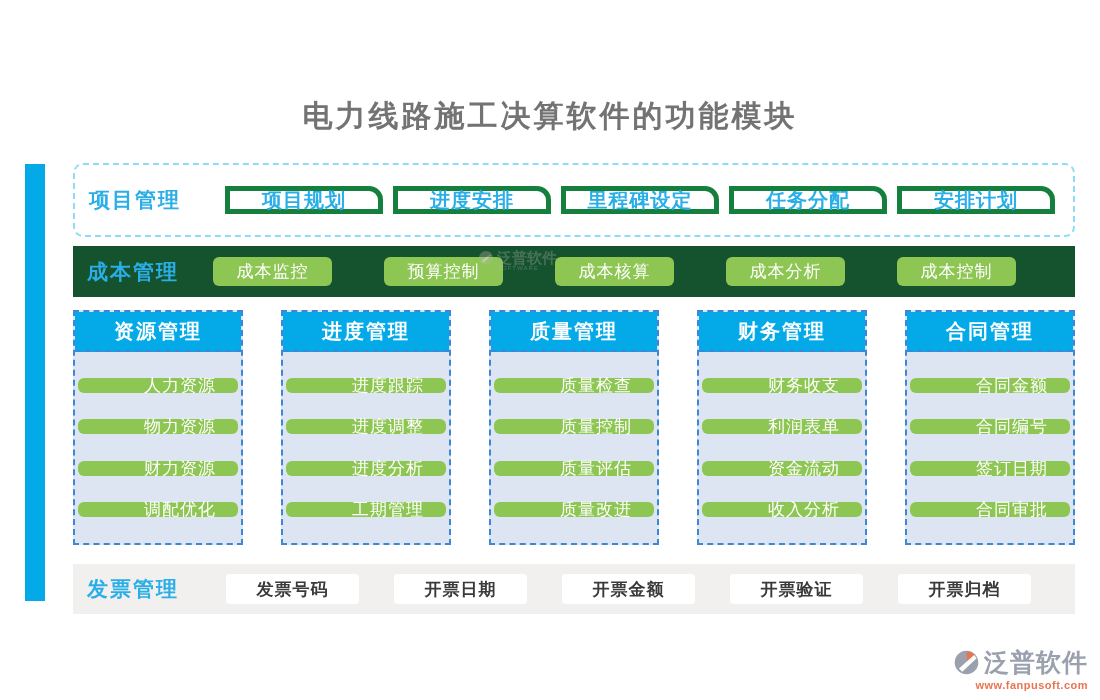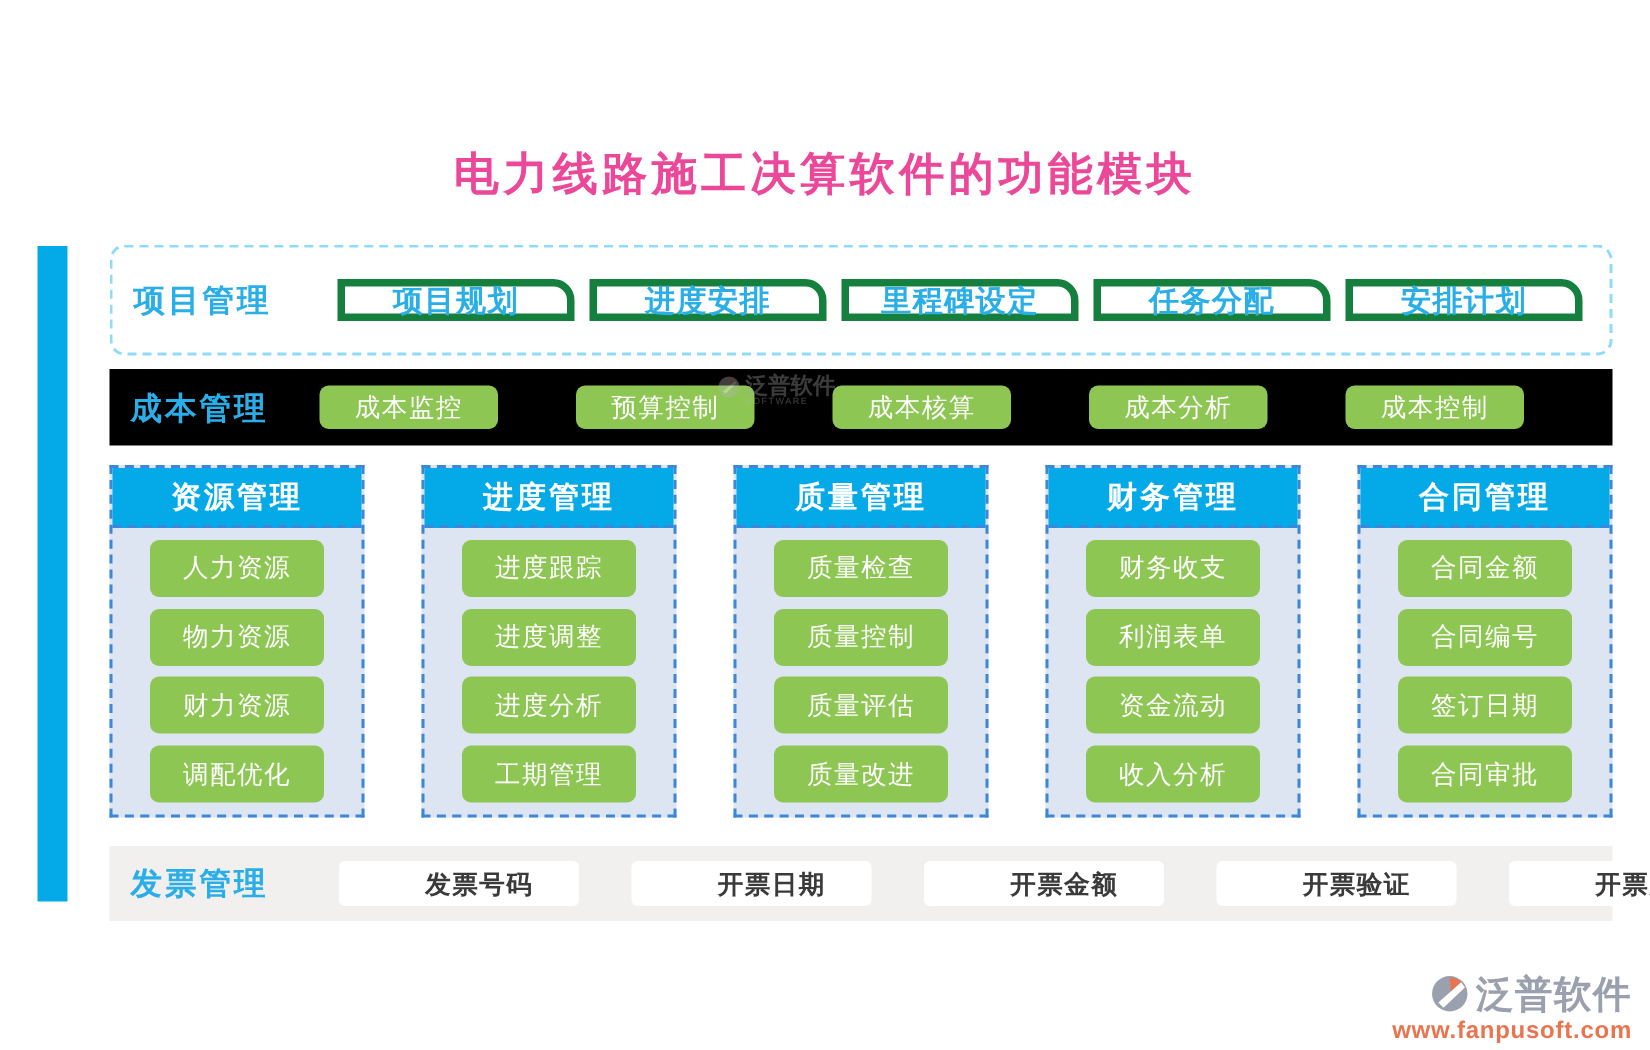--- a/index.html
+++ b/index.html
@@ -3,21 +3,21 @@
 <meta charset="utf-8">
 <style>
   html, body { margin: 0; padding: 0; background: #ffffff; }
   .canvas {
     position: relative; width: 1100px; height: 700px; background: #ffffff;
     font-family: "Liberation Sans", sans-serif; overflow: hidden;
   }
   .title {
     position: absolute; top: 96px; left: 0; width: 100%;
     text-align: center; font-family: "Liberation Serif", serif;
-    font-weight: bold; font-size: 30px; color: #ec4899; letter-spacing: 3px;
+    font-weight: bold; font-size: 30px; color: #737373; letter-spacing: 3px;
   }
   .sidebar {
     position: absolute; left: 25px; top: 164px; width: 20px; height: 437px;
     background: #04a9e8;
   }
   
   .row-project {
     position: absolute; left: 73px; top: 163px; width: 1002px; height: 74px;
     box-sizing: border-box; border: 2px dashed #8edcf8; border-radius: 10px;
     background: #fff; display: flex; align-items: center; padding-left: 14px;
@@ -32,21 +32,21 @@
   .project-buttons { display: flex; gap: 10px; }
   .project-btn {
     width: 158px; height: 28px; box-sizing: border-box;
     border: 5px solid #15803d; border-radius: 0 14px 0 0; background: #fff;
     color: #2aaee8; font-weight: bold; font-size: 20px; letter-spacing: 1px;
     display: flex; align-items: center; justify-content: center; cursor: pointer;
   }
   
   .row-cost {
     position: absolute; left: 73px; top: 246px; width: 1002px; height: 51px;
-    background: #000000; display: flex; align-items: center;
+    background: #14532d; display: flex; align-items: center;
     box-sizing: border-box; padding-left: 14px;
   }
   .cost-buttons { display: flex; gap: 52px; }
   .green-btn {
     background: #8dc653; color: #ffffff; font-weight: normal; font-size: 17px;
     letter-spacing: 1px; border-radius: 6px;
     display: flex; align-items: center; justify-content: center; cursor: pointer;
   }
   .cost-btn { width: 119px; height: 29px; }
   
@@ -61,51 +61,51 @@
   .column-header {
     height: 38px; flex: 0 0 38px; background: #04a9e8;
     border-bottom: 2px dashed #3d87d9; color: #ffffff; font-weight: bold;
     font-size: 20px; letter-spacing: 2px;
     display: flex; align-items: center; justify-content: center;
   }
   .column-body {
     flex: 1; display: flex; flex-direction: column;
     justify-content: space-evenly; align-items: center;
   }
-  .col-btn { width: 116px; height: 38px; }
+  .col-btn { width: 116px; height: 15px; padding-left: 44px; }
   
   .row-invoice {
     position: absolute; left: 73px; top: 552px; width: 1002px; height: 50px;
     background: #f1f0ee; display: flex; align-items: center;
     box-sizing: border-box; padding-left: 14px; margin-top: 12px;
   }
   .invoice-buttons { display: flex; gap: 35px; }
   .invoice-btn {
     width: 133px; height: 30px; background: #ffffff; border-radius: 4px;
     color: #3a3a3a; font-weight: bold; font-size: 17px; letter-spacing: 1px;
-    display: flex; align-items: center; justify-content: center; cursor: pointer; padding-left: 27px;
+    display: flex; align-items: center; justify-content: center; cursor: pointer;
   }
   
   .watermark {
     position: absolute; left: 478px; top: 250px; opacity: 0.35;
     display: flex; align-items: flex-start; gap: 3px; pointer-events: none;
   }
   .watermark .wm-text { color: #a9a9a9; font-weight: bold; font-size: 15px; line-height: 15px; }
   .watermark .wm-sub { color: #bbb; font-size: 6px; letter-spacing: 1px; }
   
   .logo {
     position: absolute; right: 12px; top: 646px; width: 160px;
     display: flex; flex-direction: column; align-items: flex-end;
   }
   .logo-top { display: flex; align-items: center; gap: 4px; }
   .logo-brand {
     color: #9aa0ad; font-weight: bold; font-size: 25px; letter-spacing: 1px;
   }
   .logo-url {
-    color: #e87550; font-size: 16px; font-weight: bold; margin-top: 0px;
+    color: #e87550; font-size: 11px; font-weight: bold; margin-top: 0px;
     letter-spacing: 0.5px;
   }
 </style>
 </head>
 <body>
 
 <div class="canvas">
 
   <div class="title">电力线路施工决算软件的功能模块</div>
 

